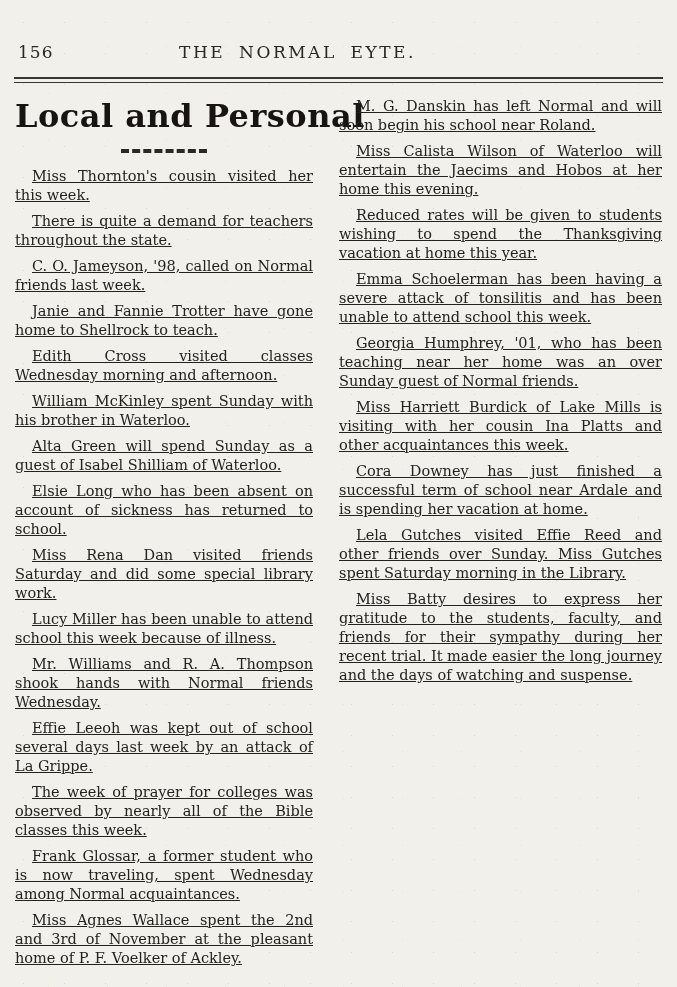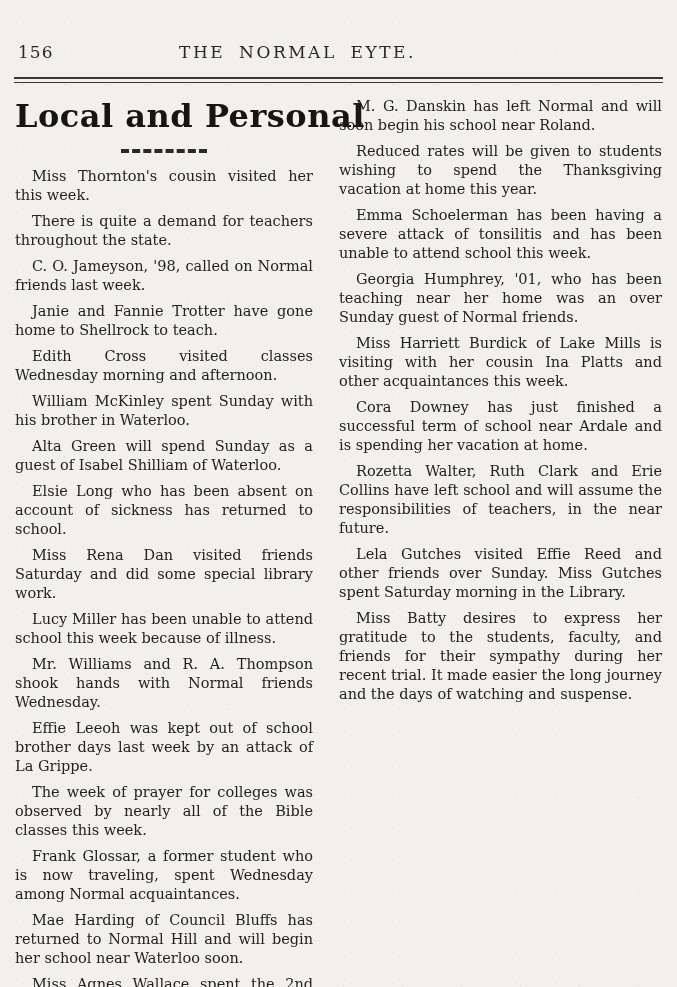--- a/index.html
+++ b/index.html
@@ -67,20 +67,21 @@
     margin: 14px auto 14px auto;
     border-top: 4px dashed #2b2825;
   }
   p.news {
     margin: 0 0 7px 0;
     font-size: 14.5px;
     line-height: 19px;
     text-align: justify;
     text-indent: 17px;
     color: #242220;
+    text-decoration: underline;
   }
 </style>
 </head>
 <body>
 
 <div class="sheet">
 
   <div class="header">
     <span class="page-number">156</span>
     <div class="masthead">THE NORMAL EYTE.</div>
@@ -98,34 +99,33 @@
       <p class="news">There is quite a demand for teachers throughout the state.</p>
       <p class="news">C. O. Jameyson, '98, called on Normal friends last week.</p>
       <p class="news">Janie and Fannie Trotter have gone home to Shellrock to teach.</p>
       <p class="news">Edith Cross visited classes Wednesday morning and afternoon.</p>
       <p class="news">William McKinley spent Sunday with his brother in Waterloo.</p>
       <p class="news">Alta Green will spend Sunday as a guest of Isabel Shilliam of Waterloo.</p>
       <p class="news">Elsie Long who has been absent on account of sickness has returned to school.</p>
       <p class="news">Miss Rena Dan visited friends Saturday and did some special library work.</p>
       <p class="news">Lucy Miller has been unable to attend school this week because of illness.</p>
       <p class="news">Mr. Williams and R. A. Thompson shook hands with Normal friends Wednesday.</p>
-      <p class="news">Effie Leeoh was kept out of school brother days last week by an attack of La Grippe.</p>
+      <p class="news">Effie Leeoh was kept out of school several days last week by an attack of La Grippe.</p>
       <p class="news">The week of prayer for colleges was observed by nearly all of the Bible classes this week.</p>
       <p class="news">Frank Glossar, a former student who is now traveling, spent Wednesday among Normal acquaintances.</p>
-      <p class="news">Mae Harding of Council Bluffs has returned to Normal Hill and will begin her school near Waterloo soon.</p>
       <p class="news">Miss Agnes Wallace spent the 2nd and 3rd of November at the pleasant home of P. F. Voelker of Ackley.</p>
 
     </div>
 
     <div class="col-right">
       <p class="news">M. G. Danskin has left Normal and will soon begin his school near Roland.</p>
+      <p class="news">Miss Calista Wilson of Waterloo will entertain the Jaecims and Hobos at her home this evening.</p>
       <p class="news">Reduced rates will be given to students wishing to spend the Thanksgiving vacation at home this year.</p>
       <p class="news">Emma Schoelerman has been having a severe attack of tonsilitis and has been unable to attend school this week.</p>
       <p class="news">Georgia Humphrey, '01, who has been teaching near her home was an over Sunday guest of Normal friends.</p>
       <p class="news">Miss Harriett Burdick of Lake Mills is visiting with her cousin Ina Platts and other acquaintances this week.</p>
       <p class="news">Cora Downey has just finished a successful term of school near Ardale and is spending her vacation at home.</p>
-      <p class="news">Rozetta Walter, Ruth Clark and Erie Collins have left school and will assume the responsibilities of teachers, in the near future.</p>
       <p class="news">Lela Gutches visited Effie Reed and other friends over Sunday. Miss Gutches spent Saturday morning in the Library.</p>
       <p class="news">Miss Batty desires to express her gratitude to the students, faculty, and friends for their sympathy during her recent trial. It made easier the long journey and the days of watching and suspense.</p>
     </div>
 
   </div>
 </div>
 
 </body></html>

